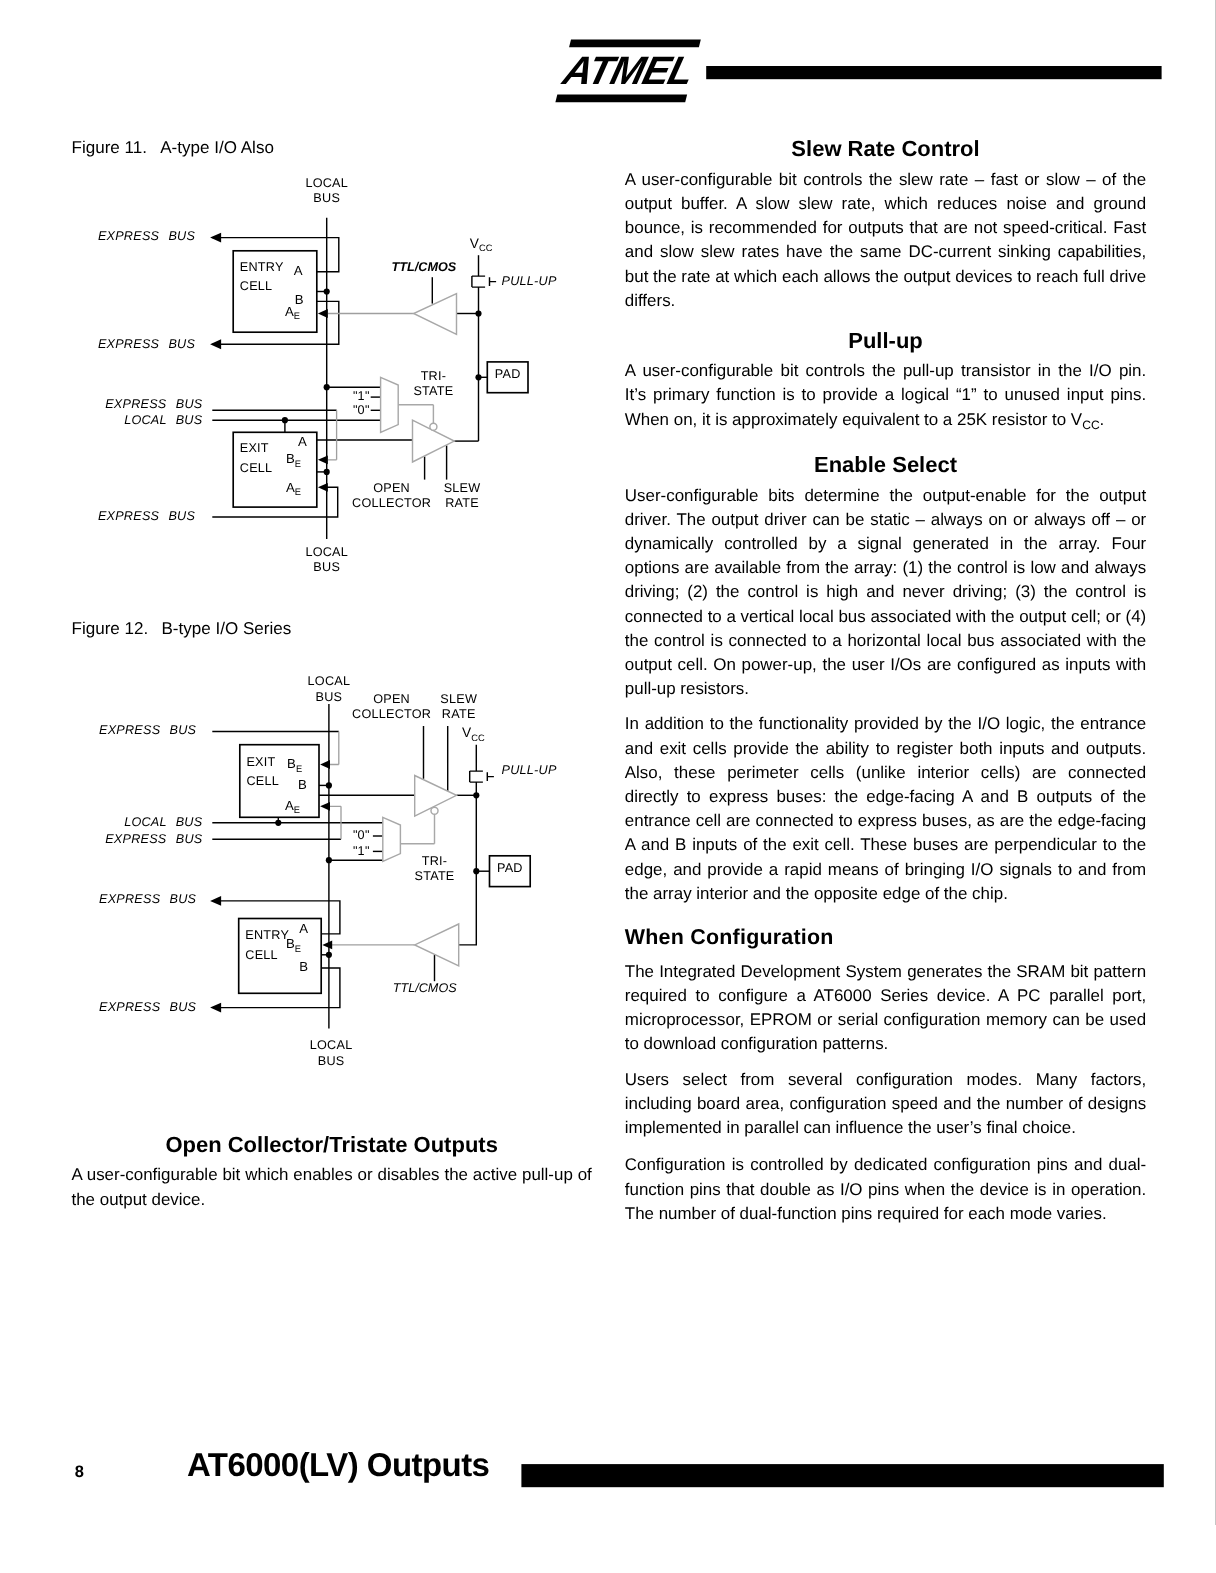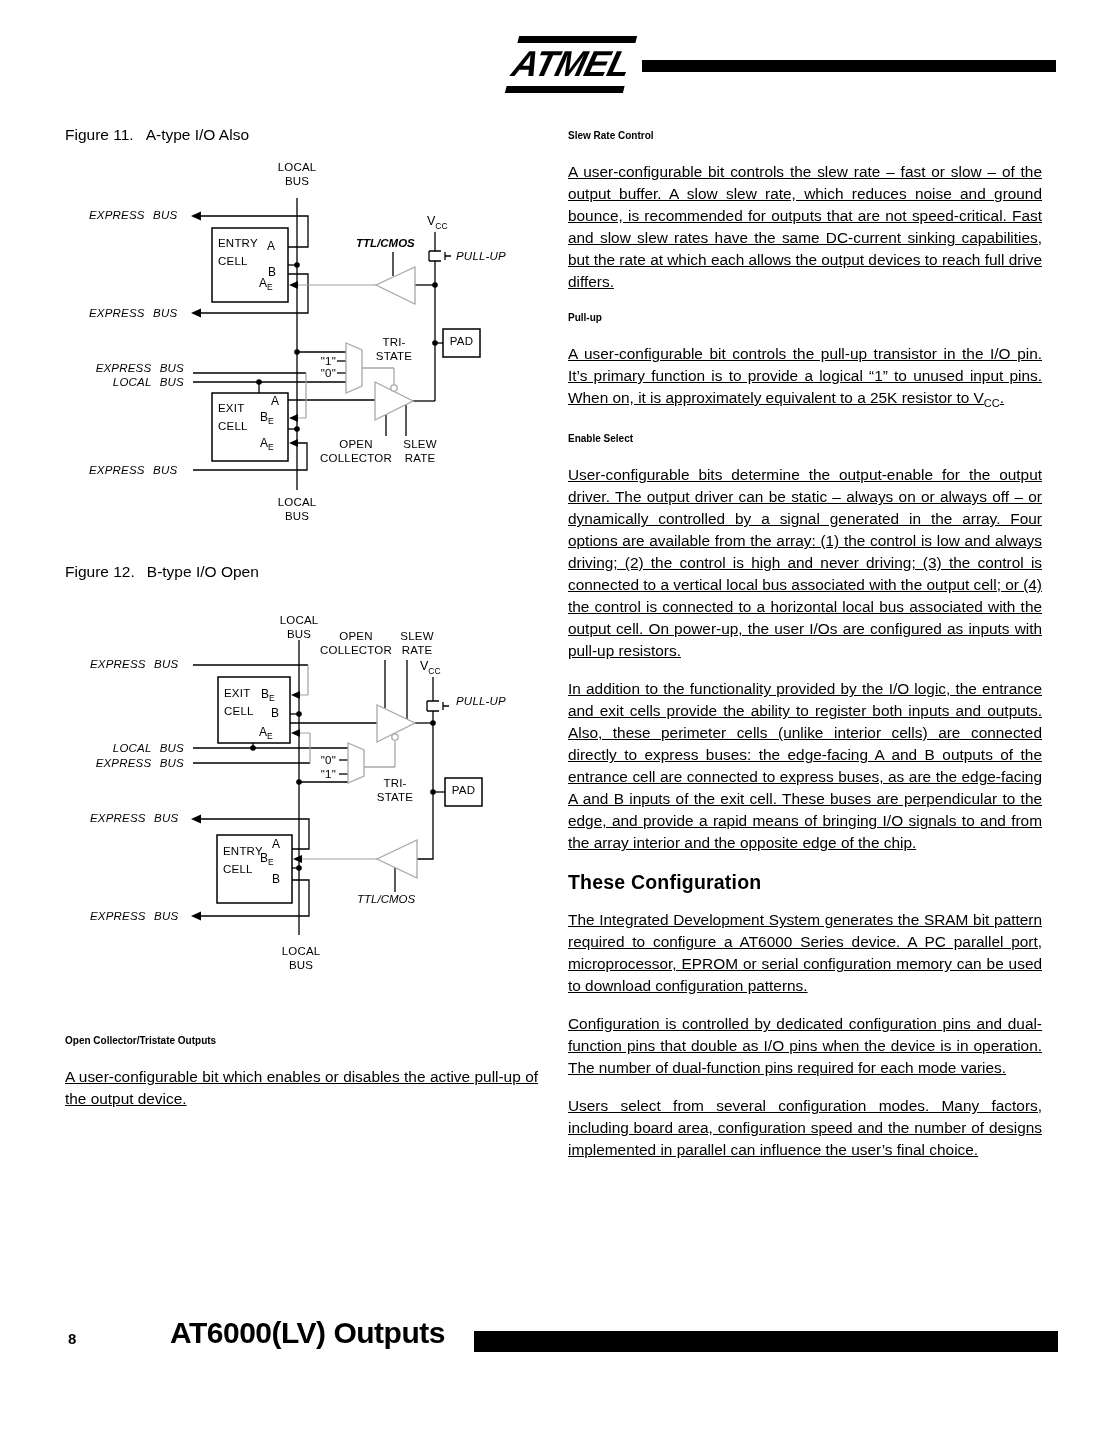--- a/index.html
+++ b/index.html
@@ -25,24 +25,24 @@
   .dlabel.lh18{line-height:18px;}
   .dlabel.nowrap{white-space:nowrap;font-style:italic;}
   .dlabel.center{text-align:center;}
   .dlabel.right{text-align:right;}
   .pin{position:absolute;font-size:12px;line-height:13px;white-space:nowrap;}
   .pin sub,.vcc sub{font-size:8.5px;}
   .vcc{position:absolute;font-size:12.5px;white-space:nowrap;}
 
   
   .col{position:absolute;text-align:justify;font-size:15.4px;line-height:22px;}
-  .col h3{font-size:10px;line-height:18px;margin:16px 0 8px;text-align:left;}
+  .col h3{font-size:20px;line-height:18px;margin:16px 0 8px;text-align:center;}
   .col h3.first{margin-top:0;}
   .col h2{font-size:19.5px;line-height:22px;margin:17px 0 10px;text-align:left;letter-spacing:.2px;}
-  .col p{margin:16px 0 10px;text-decoration:underline;}
+  .col p{margin:0 0 10px;}
 
   
   .pagenum{position:absolute;left:68px;top:1330px;font-size:15px;font-weight:bold;}
   .footer-title{position:absolute;left:170px;top:1316px;font-size:30px;font-weight:bold;
                 letter-spacing:-.5px;white-space:nowrap;}
   .bottombar{position:absolute;left:474px;top:1331px;width:584px;height:21px;background:#000;}
 </style>
 </head>
 <body>
 
@@ -145,21 +145,21 @@
 COLLECTOR</div>
     <div class="dlabel center" style="left:329px;top:288px;width:62px;">SLEW
 RATE</div>
     <div class="dlabel center" style="left:383px;top:185px;width:37px;">PAD</div>
     <div class="dlabel nowrap" style="left:29px;top:314px;">EXPRESS BUS</div>
     <div class="dlabel center" style="left:209px;top:346px;width:56px;">LOCAL
 BUS</div>
   </div>
 
   <div class="figcap" style="left:65px;top:563px;">
-    <span class="b">Figure 12.</span><span>B-type I/O Open</span>
+    <span class="b">Figure 12.</span><span>B-type I/O Series</span>
   </div>
 
   <div class="fig" style="left:60px;top:600px;width:490px;height:375px;">
     <svg width="490" height="375" viewBox="0 0 490 375">
       <g stroke="#000" stroke-width="1.3" fill="none">
         <path d="M239,40 V335"></path>
         <path d="M133,65 H248"></path>
         <path d="M230,114 H239"></path>
         <path d="M230,123 H317"></path>
         <path d="M133,163 H250"></path>
@@ -255,23 +255,23 @@
   </div>
 
   <div class="col" style="left:568px;top:120px;width:474px;">
     <h3 class="first" style="margin-top:7px;">Slew Rate Control</h3>
     <p>A user-configurable bit controls the slew rate – fast or slow – of the output buffer. A slow slew rate, which reduces noise and ground bounce, is recommended for outputs that are not speed-critical. Fast and slow slew rates have the same DC-current sinking capabilities, but the rate at which each allows the output devices to reach full drive differs.</p>
     <h3>Pull-up</h3>
     <p><span>A user-configurable bit controls the pull-up transistor in the I/O pin. It’s primary function is to provide a logical “1” to unused input pins. When on, it is approximately equivalent to a 25K resistor to V</span><sub style="font-size:11px;">CC</sub><span>.</span></p>
     <h3>Enable Select</h3>
     <p>User-configurable bits determine the output-enable for the output driver. The output driver can be static – always on or always off – or dynamically controlled by a signal generated in the array. Four options are available from the array: (1) the control is low and always driving; (2) the control is high and never driving; (3) the control is connected to a vertical local bus associated with the output cell; or (4) the control is connected to a horizontal local bus associated with the output cell. On power-up, the user I/Os are configured as inputs with pull-up resistors.</p>
     <p>In addition to the functionality provided by the I/O logic, the entrance and exit cells provide the ability to register both inputs and outputs. Also, these perimeter cells (unlike interior cells) are connected directly to express buses: the edge-facing A and B outputs of the entrance cell are connected to express buses, as are the edge-facing A and B inputs of the exit cell. These buses are perpendicular to the edge, and provide a rapid means of bringing I/O signals to and from the array interior and the opposite edge of the chip.</p>
-    <h2>These Configuration</h2>
+    <h2>When Configuration</h2>
     <p>The Integrated Development System generates the SRAM bit pattern required to configure a AT6000 Series device. A PC parallel port, microprocessor, EPROM or serial configuration memory can be used to download configuration patterns.</p>
+    <p style="margin-bottom:12px;">Users select from several configuration modes. Many factors, including board area, configuration speed and the number of designs implemented in parallel can influence the user’s final choice.</p>
     <p>Configuration is controlled by dedicated configuration pins and dual-function pins that double as I/O pins when the device is in operation. The number of dual-function pins required for each mode varies.</p>
-    <p style="margin-bottom:12px;">Users select from several configuration modes. Many factors, including board area, configuration speed and the number of designs implemented in parallel can influence the user’s final choice.</p>
   </div>
 
   <div class="pagenum">8</div>
   <div class="footer-title">AT6000(LV) Outputs</div>
   <div class="bottombar"></div>
 
 </div>
 
 </body></html>

